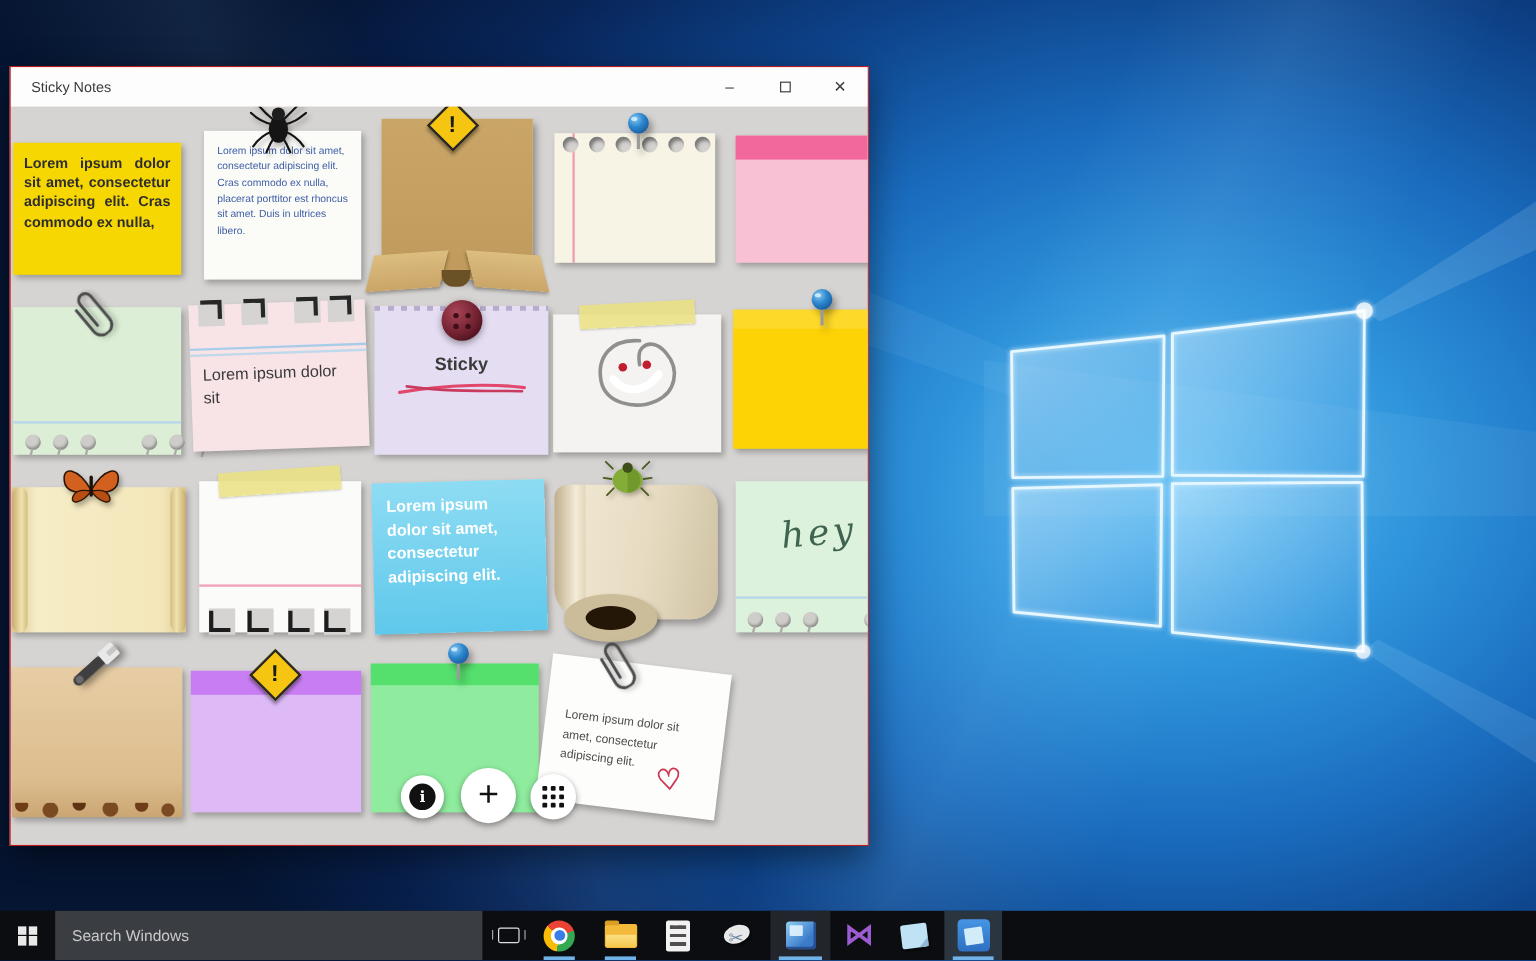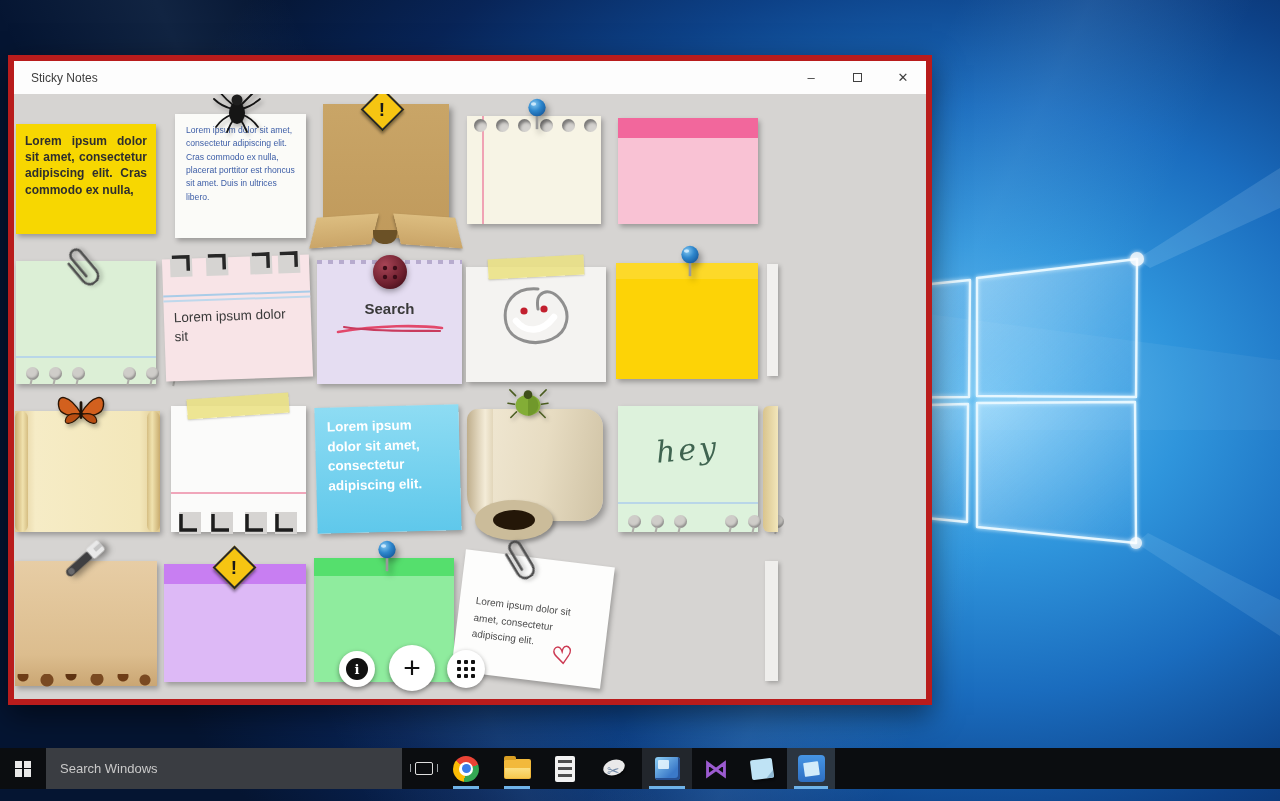--- a/index.html
+++ b/index.html
@@ -14,22 +14,22 @@
       radial-gradient(900px 700px at 77% 50%,
         #5cbcf2 0%, #2f95dc 22%, #1a6cbe 42%, #0d4187 62%, #082457 80%, #051532 100%);
   }
   .wallpaper .beam1 { position:absolute; inset:0;
     background:linear-gradient(115deg, transparent 58%, rgba(180,225,255,.10) 66%, transparent 76%); }
   .wallpaper .beam2 { position:absolute; inset:0;
     background:linear-gradient(245deg, transparent 60%, rgba(160,215,255,.08) 68%, transparent 78%); }
   .logo-svg { position:absolute; inset:0; }
 
   
-  .window { position:absolute; left:8px; top:55px; width:924px; height:650px;
-    background:#fca5a5; border:6px solid #b91c1c;
+  .window { position:absolute; left:8px; top:55px; width:716px; height:650px;
+    background:#fca5a5; border:1px solid #b91c1c;
     box-shadow:0 10px 28px rgba(0,0,0,.5); }
   .titlebar { position:absolute; left:0; top:0; right:0; height:33px; background:#fdfdfd;
     display:flex; align-items:center; }
   .title { font-size:12px; color:#3c3c3c; padding-left:17px; flex:1; }
   .winbtn { width:46px; height:33px; display:flex; align-items:center; justify-content:center;
     color:#404040; font-size:13px; }
   .maxbox { width:9px; height:9px; border:1.4px solid #404040; display:block; }
 
   .board { position:absolute; left:0; top:33px; right:0; bottom:0; background:#d6d4d2; overflow:hidden; }
   .note { position:absolute; box-shadow:2px 3px 5px rgba(0,0,0,.28); }
@@ -178,21 +178,21 @@
   .fab-info .dot { width:22px; height:22px; border-radius:50%; background:#111;
     color:#fff; font-size:13px; font-weight:700; font-family:"DejaVu Serif", serif;
     display:flex; align-items:center; justify-content:center; }
   .fab-add { left:375px; top:551px; width:46px; height:46px;
     font-size:30px; font-weight:400; color:#111; line-height:0; }
   .fab-grid { left:433px; top:556px; width:38px; height:38px; }
   .grid9 { width:18px; height:18px; display:grid; grid-template-columns:repeat(3,1fr); gap:2.5px; }
   .grid9 b { background:#111; border-radius:1px; }
 
   
-  .taskbar { position:absolute; left:0; bottom:12px; width:1280px; height:41px; background:#0b0d10; z-index:20; }
+  .taskbar { position:absolute; left:0; bottom:1px; width:1280px; height:41px; background:#0b0d10; z-index:20; }
   .start { position:absolute; left:0; top:0; width:46px; height:41px;
     display:flex; align-items:center; justify-content:center; }
   .winlogo { width:16px; height:16px; display:grid; grid-template-columns:1fr 1fr; gap:1.6px;
     transform:translateY(0); }
   .winlogo b { background:#e9e9e9; }
   .search { position:absolute; left:46px; top:0; width:356px; height:41px; background:#3a3d42;
     display:flex; align-items:center; }
   .search-text { font-size:13px; color:#c9c9c9; padding-left:14px; }
   .taskview { position:absolute; left:402px; top:0; width:44px; height:41px;
     display:flex; align-items:center; justify-content:center; }
@@ -402,21 +402,21 @@
 
       <div class="note n8">
         <span class="perf"></span>
         <svg class="button-ic" viewBox="0 0 36 36">
           <circle cx="18" cy="18" r="17" fill="url(#btnGrad)"></circle>
           <circle cx="13" cy="14" r="2.2" fill="#3a0d18"></circle>
             <circle cx="23" cy="14" r="2.2" fill="#3a0d18"></circle>
           <circle cx="13" cy="23" r="2.2" fill="#3a0d18"></circle>
             <circle cx="23" cy="23" r="2.2" fill="#3a0d18"></circle>
         </svg>
-        <div class="txt">Search</div>
+        <div class="txt">Sticky</div>
         <svg class="scribble" width="112" height="16">
           <path d="M4 11 C45 4, 85 4, 108 7" stroke="#e2486b" stroke-width="2.6" fill="none" stroke-linecap="round"></path>
           <path d="M10 6 C50 12, 92 9, 106 10" stroke="#c93b5e" stroke-width="2.2" fill="none" stroke-linecap="round"></path>
         </svg>
       </div>
 
       <div class="note n9">
         <span class="tape"></span>
         <svg class="smiley" width="84" height="70">
           <path d="M44 8 C20 6, 8 22, 12 42 C16 60, 40 66, 58 58 C74 51, 78 32, 66 18 C60 11, 52 8, 46 14 C43 17, 43 22, 44 28" fill="none" stroke="#8f8f8f" stroke-width="3" stroke-linecap="round"></path>

